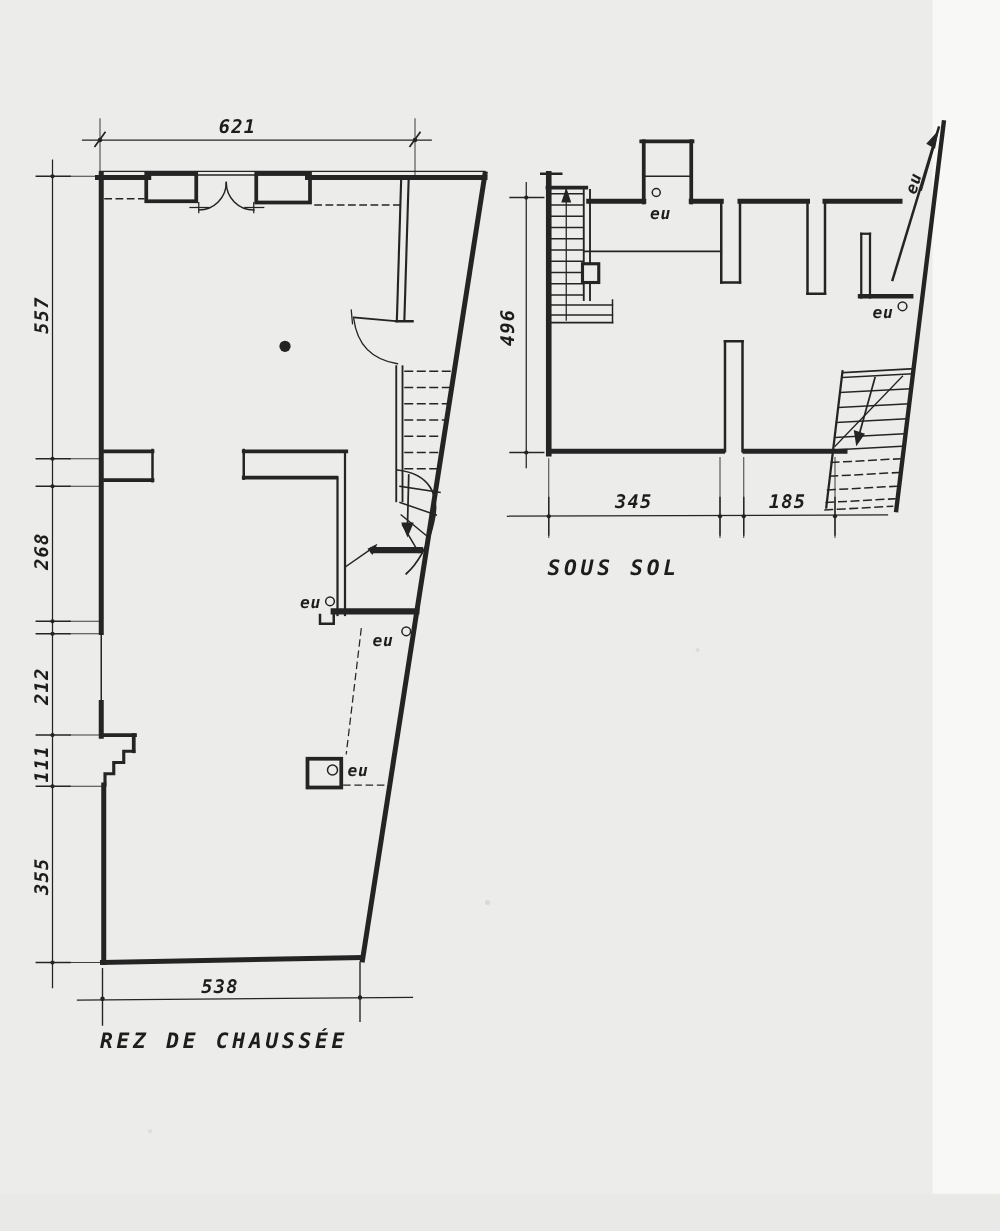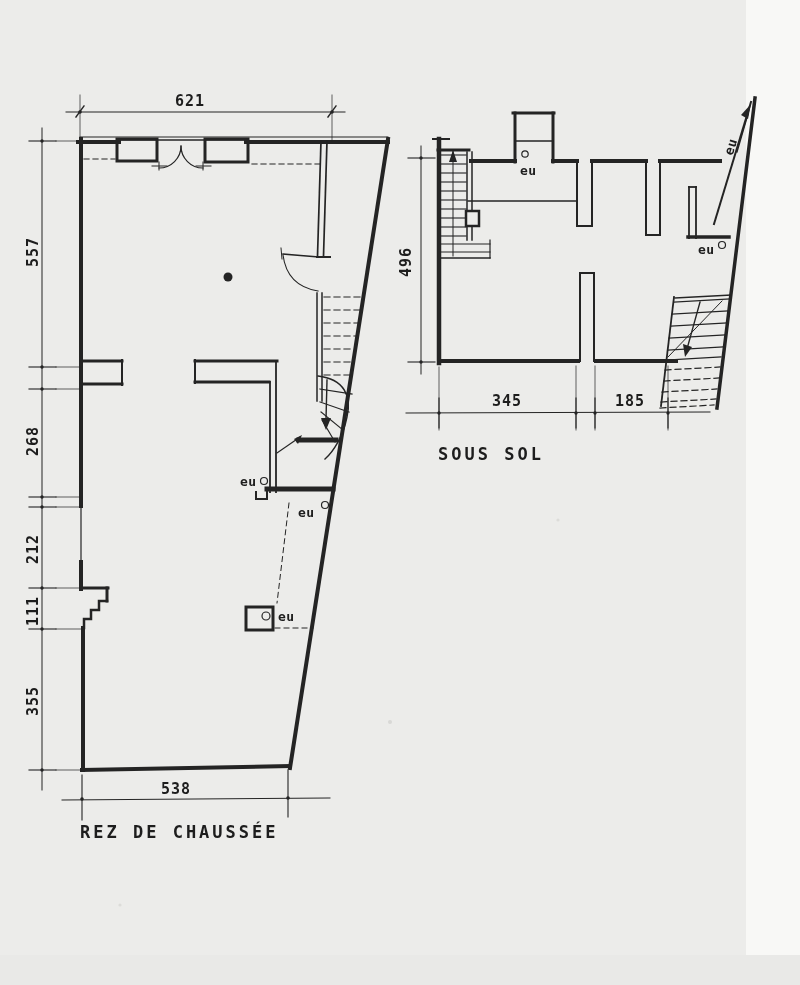--- a/index.html
+++ b/index.html
@@ -2,21 +2,21 @@
 <html><head>
 <meta charset="utf-8">
 <style>
   html,body{margin:0;padding:0;}
   body{
     width:800px;height:985px;
     background:#ececea;
     font-family:"DejaVu Sans Mono","Liberation Mono",monospace;
     overflow:hidden;
   }
-  .sheet{position:relative;width:800px;height:985px;}
+  .sheet{position:relative;width:800px;height:985px;font-style:italic;}
   svg{position:absolute;left:0;top:0;}
   svg text{
     fill:#1d1d1d;
     font-family:"DejaVu Sans Mono","Liberation Mono",monospace;
     font-weight:bold;
   }
   .dim{font-size:15px;letter-spacing:1px;}
   .eu{font-size:13px;letter-spacing:0.5px;}
   .plan-title{font-size:17px;letter-spacing:3px;}
 </style>

